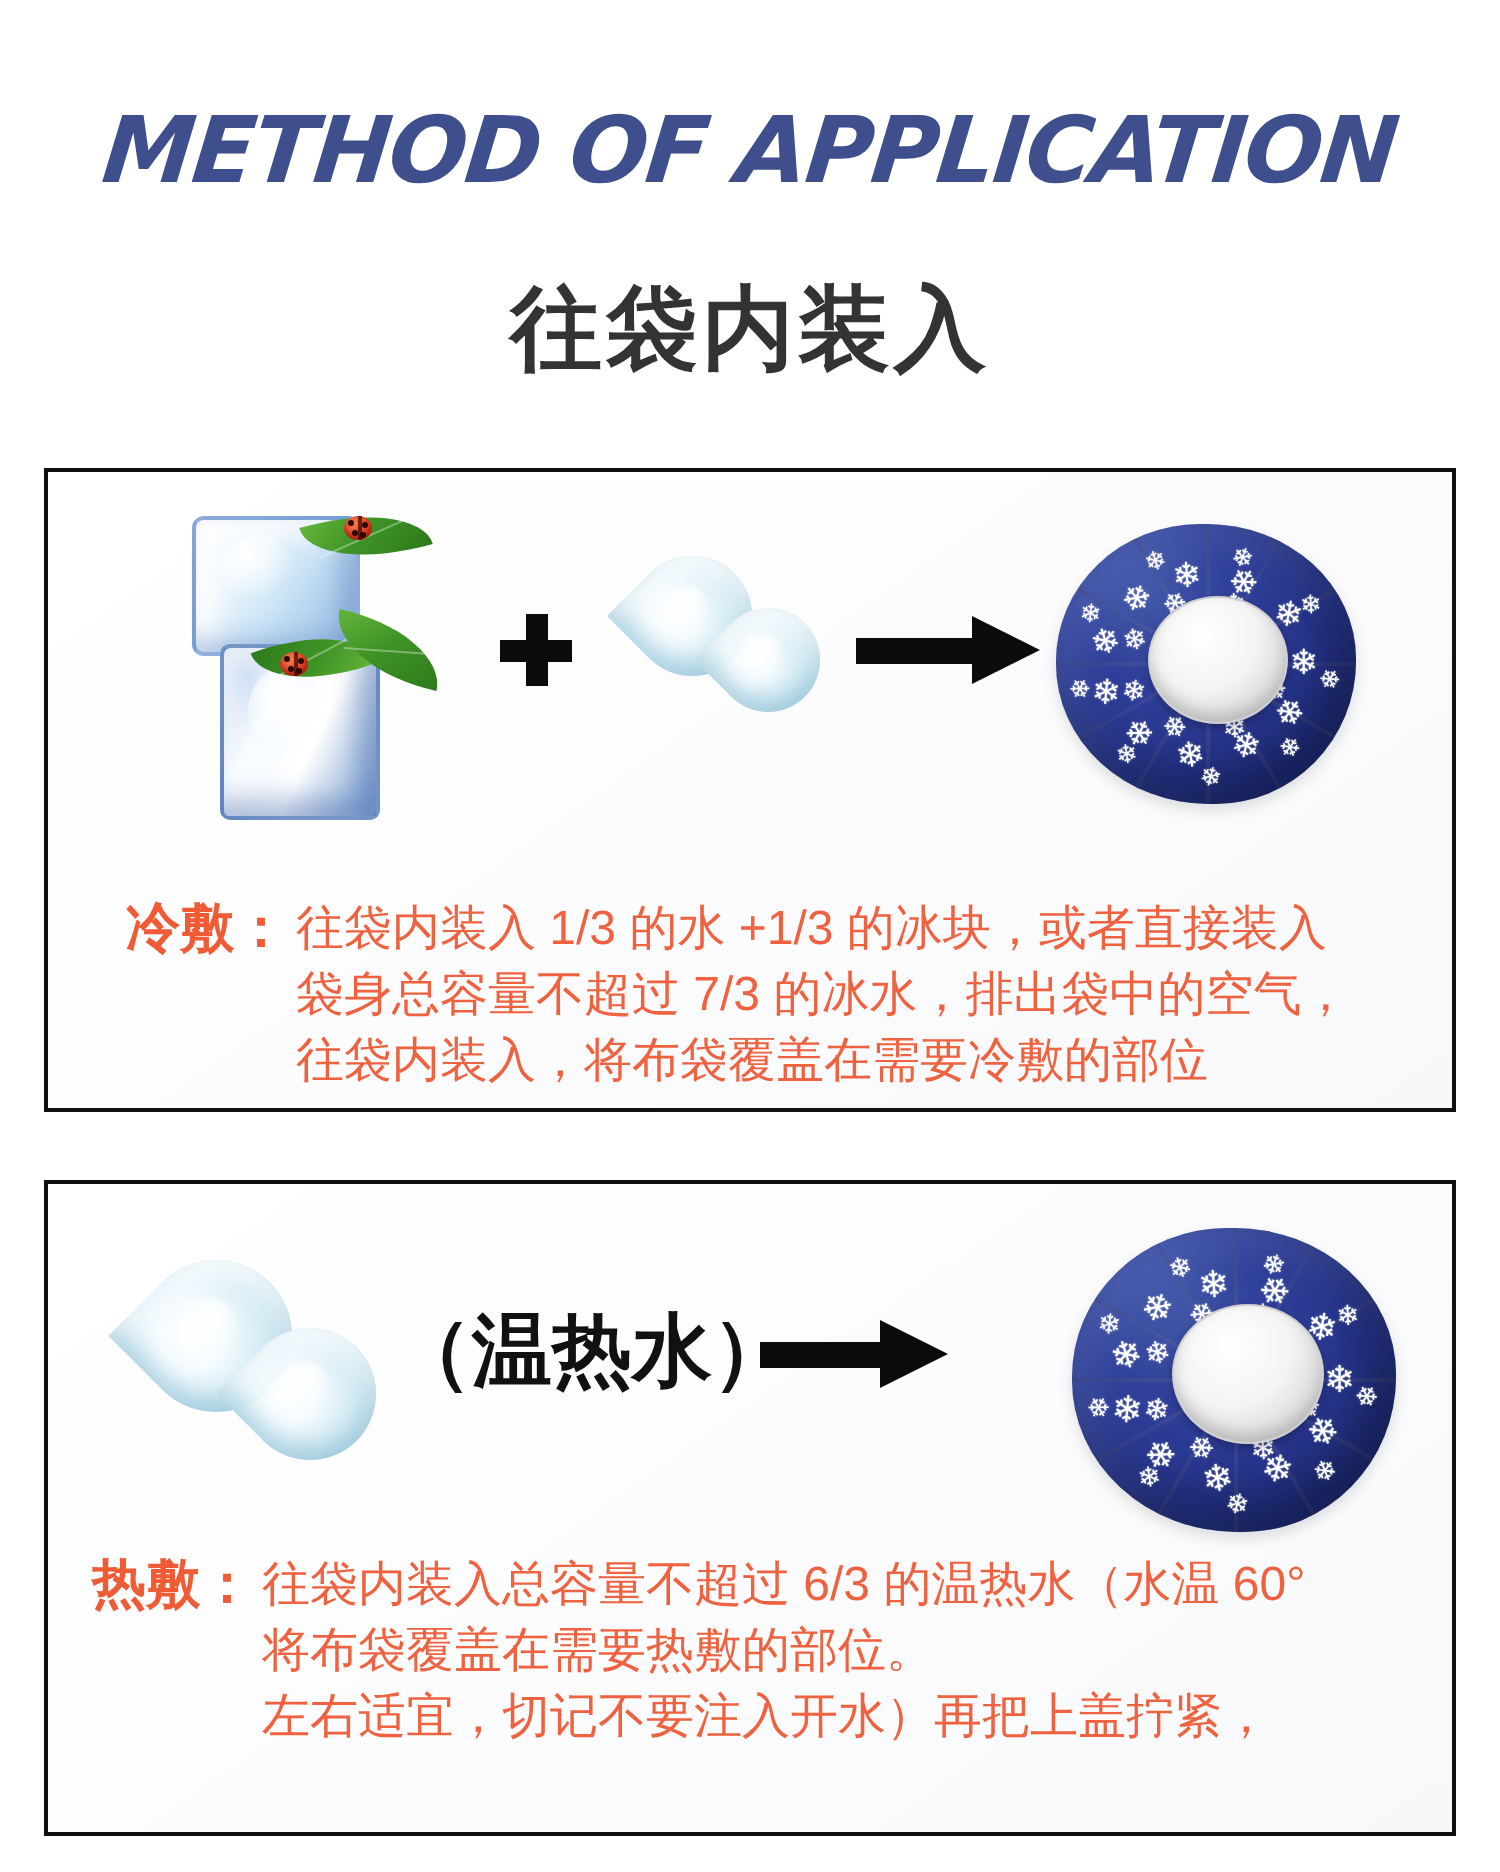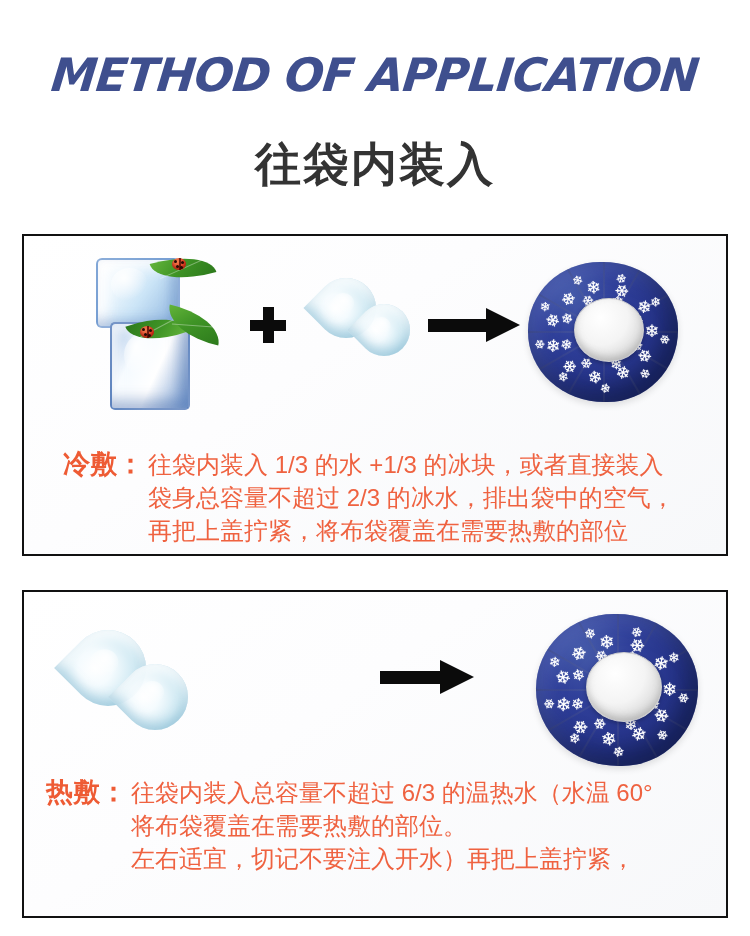--- a/index.html
+++ b/index.html
@@ -297,30 +297,31 @@
         <span class="flake" style="font-size: 12.8px; left: 12.4px; top: 37px; transform: rotate(186deg);">❄</span>
         <span class="flake" style="font-size: 12.8px; left: 44.9px; top: 11.2px; transform: rotate(223deg);">❄</span>
         <span class="flake" style="font-size: 12.8px; left: 88.5px; top: 9.9px; transform: rotate(260deg);">❄</span>
         <span class="flake" style="font-size: 12.8px; left: 122.8px; top: 33.8px; transform: rotate(297deg);">❄</span>
         <span class="flake" style="font-size: 12.8px; left: 131.7px; top: 71.6px; transform: rotate(334deg);">❄</span>
       </div>
     <div class="cap"></div>
   </div>
 
   <div class="instruction" id="text-cold">
-    <span class="label">冷敷：</span><span class="ins-body"><span class="ln">往袋内装入 1/3 的水 +1/3 的冰块，或者直接装入</span><span class="ln">袋身总容量不超过 2/3 的冰水，排出袋中的空气，</span><span class="ln">再把上盖拧紧，将布袋覆盖在需要热敷的部位</span></span>
+    <span class="label">冷敷：</span><span class="ins-body"><span class="ln">往袋内装入 1/3 的水 +1/3 的冰块，或者直接装入</span><span class="ln">袋身总容量不超过 7/3 的冰水，排出袋中的空气，</span><span class="ln">往袋内装入，将布袋覆盖在需要冷敷的部位</span></span>
   </div>
 
   <div class="panel" id="panel-hot">
     <div class="stage"></div>
   </div>
 
   <div class="drop" id="drop-h1"></div>
   <div class="drop" id="drop-h2"></div>
 
+  <div class="warm-label">（温热水）</div>
 
   <div class="arrow" id="arrow-hot">
     <span class="shaft"></span>
     <span class="head"></span>
   </div>
 
   <div class="icebag" id="icebag-hot">
     <span class="pleat" style="transform: rotate(0deg);"></span>
       <span class="pleat" style="transform: rotate(30deg);"></span>
       <span class="pleat" style="transform: rotate(60deg);"></span>

